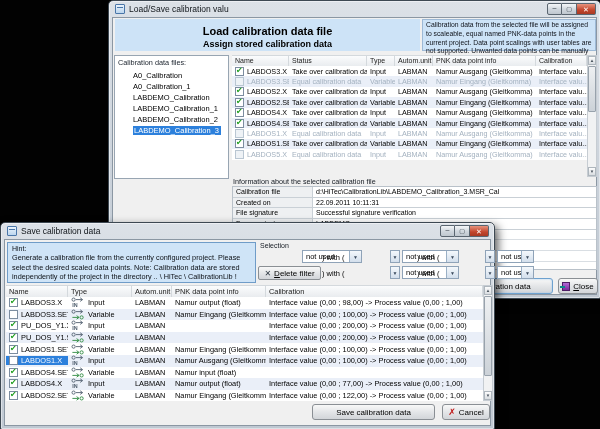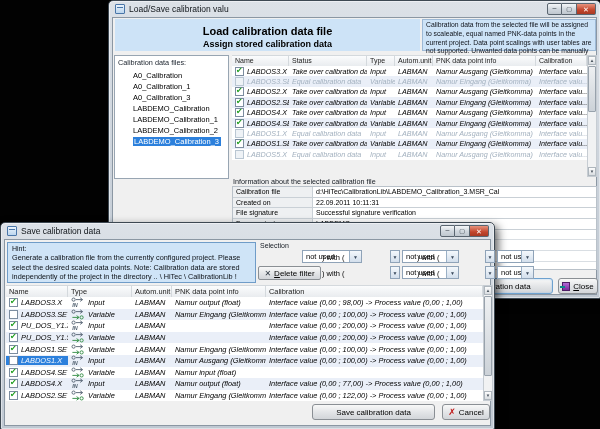--- a/index.html
+++ b/index.html
@@ -71,21 +71,21 @@
   .vs-up{top:0;} .vs-up::before{content:"▲";}
   .vs-down{bottom:0;} .vs-down::before{content:"▼";}
   .vs-thumb{position:absolute;left:0;right:0;background:linear-gradient(#eef0f2,#ccd2d8);
             border:1px solid #98a2ac;box-sizing:border-box;border-radius:1px;}
 
   
   .thead{position:absolute;display:grid;
          background:linear-gradient(#fbfcfd,#e9ecef);border-top:1px solid #d4d9dd;border-bottom:1px solid #c3c9cf;}
   .thead .hc{box-sizing:border-box;border-right:1px solid #d4d9dd;padding:1px 2px 8px 3px;
              overflow:hidden;white-space:nowrap;color:#222;}
-  .trows{position:absolute;background:#fff;font-style:italic;}
+  .trows{position:absolute;background:#fff;}
   .trow{display:grid;box-sizing:border-box;align-items:center;background:#fff;}
   .trow.alt{background:#eaeff8;}
   .trow .tc{overflow:hidden;white-space:nowrap;padding-left:3px;box-sizing:border-box;}
   .trow .name-c{display:flex;align-items:center;gap:3px;}
   .trow.disabled{color:#a3b1bf;}
   .sel-cell{background:#2c80dc;color:#f4f8ff;}
 
   
   #load-win{left:108px;top:0;width:491px;height:297px;}
   #load-win .capbtns{right:4px;}
@@ -166,21 +166,20 @@
     <div class="win-body">
       <div class="hdr1">Load calibration data file</div>
       <div class="hdr2">Assign stored calibration data</div>
       <div class="info-note">Calibration data from the selected file will be assigned to scaleable, equal named  PNK-data points in the current project. Data point scalings with user tables are not supported. Unwanted data points can be manually deselected.</div>
 
       <div class="files-panel">
         <div class="files-label">Calibration data files:</div>
         <div id="files-list">
             <div class="file-item"><span>A0_Calibration</span></div>
             <div class="file-item"><span>A0_Calibration_1</span></div>
-            <div class="file-item"><span>A0_Calibration_3</span></div>
             <div class="file-item"><span>LABDEMO_Calibration</span></div>
             <div class="file-item"><span>LABDEMO_Calibration_1</span></div>
             <div class="file-item"><span>LABDEMO_Calibration_2</span></div>
             <div class="file-item sel"><span>LABDEMO_Calibration_3</span></div>
           </div>
       </div>
 
       <div class="thead" id="load-table-head">
           <div class="hc">Name</div>
           <div class="hc">Status</div>

